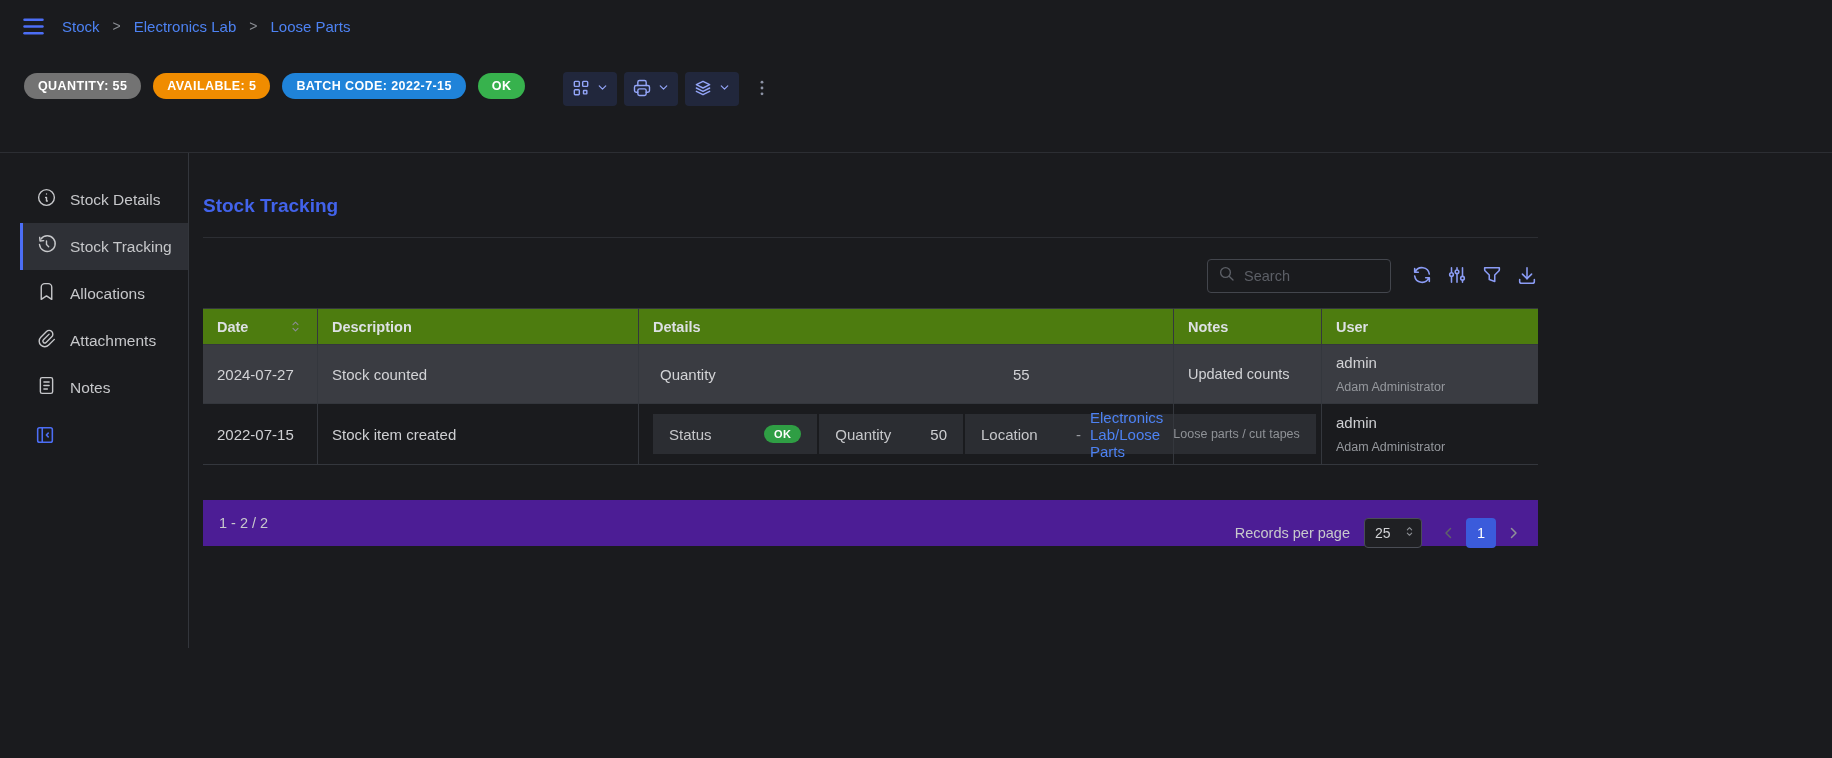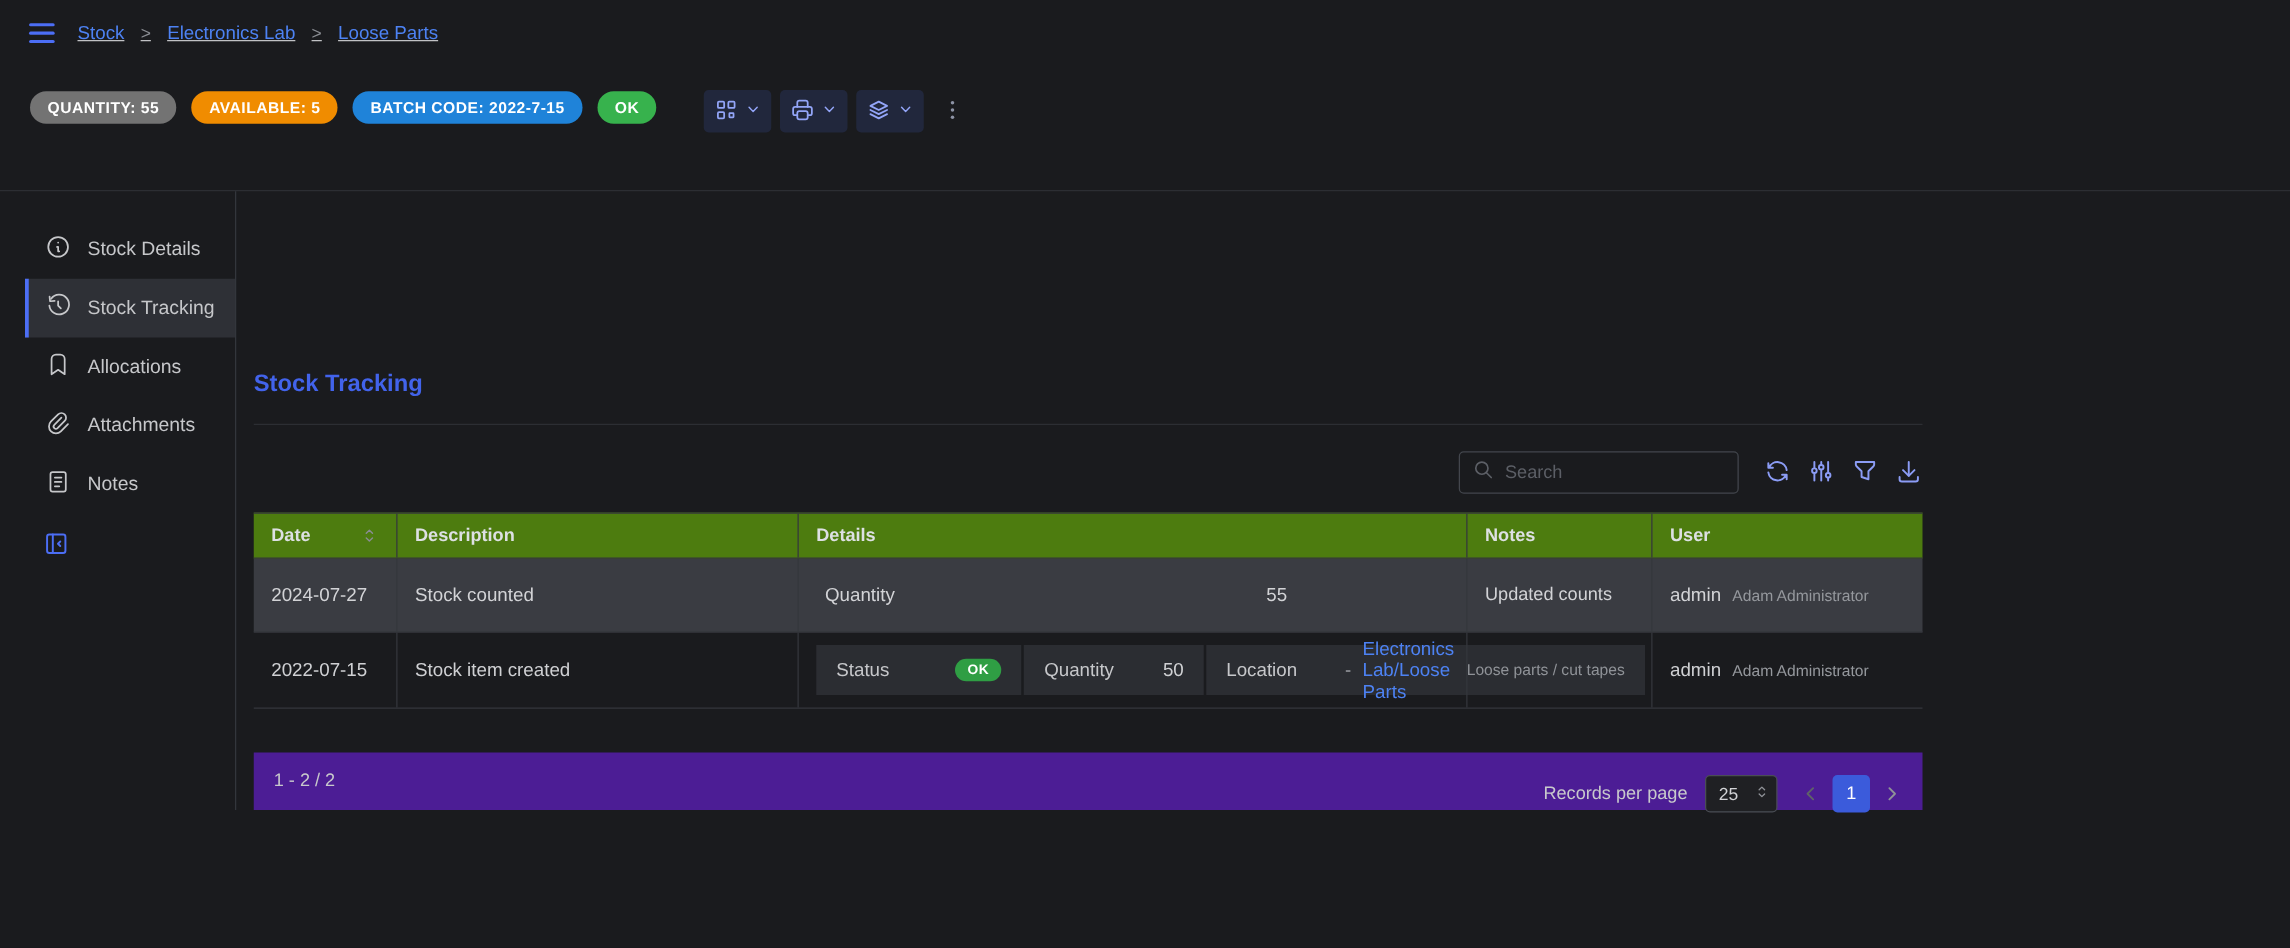--- a/index.html
+++ b/index.html
@@ -3,55 +3,55 @@
 <meta charset="utf-8">
 <style>
   * { margin:0; padding:0; box-sizing:border-box; }
   html,body { background:#1a1b1e; }
   body { font-family:"Liberation Sans","DejaVu Sans",sans-serif; color:#c1c2c5; }
   .app { width:1832px; height:758px; overflow:hidden; position:relative; background:#1a1b1e; }
 
   
   .topbar { height:52px; display:flex; align-items:center; padding:0 20px; gap:15px; }
   .hamburger { background:none; border:none; color:#4c6ef5; cursor:pointer; display:flex; align-items:center; }
-  .breadcrumb { display:flex; gap:13px; font-size:15px;text-decoration:underline; }
+  .breadcrumb { display:flex; gap:13px; font-size:15px; }
   .breadcrumb a { color:#4d82f3; text-decoration:none; cursor:pointer; }
   .breadcrumb .sep { color:#8a8d93; font-size:14px; }
 
   
   .pageheader { display:flex; justify-content:space-between; align-items:flex-start; padding:20px 24px 0 24px; height:100px; }
   .ph-left { display:flex; gap:15px; }
   .thumb { width:44px; height:44px; border-radius:4px; background:#eceef0; display:flex; align-items:center; justify-content:center; cursor:pointer; }
   .chip { width:22px; height:12px; background:#c9a271; border-radius:2px; border-left:4px solid #8d8d93; border-right:4px solid #8d8d93; }
   .titles .title { font-size:19px; font-weight:bold; color:#4263eb; margin-top:5px; }
   .titles .subtitle { font-size:15px; color:#c8cacd; margin-top:16px; }
   .ph-right { display:flex; align-items:flex-start; gap:38px; }
   .badges { display:flex; gap:12px; align-items:center; margin-top:1px; }
   .pill { display:inline-flex; align-items:center; height:26px; padding:0 14px; border-radius:13px; color:#fff; font-size:12.5px; font-weight:bold; letter-spacing:.4px; white-space:nowrap; }
   .actions { display:flex; align-items:center; gap:7px; }
   .split { display:flex; align-items:center; gap:5px; height:34px; padding:0 8px; background:rgba(76,110,245,.14); border:none; border-radius:4px; color:#93a5f8; cursor:pointer; }
   .dots-btn { background:none; border:none; color:#8d93a5; margin-left:6px; cursor:pointer; height:34px; display:flex; align-items:center; }
 
   .hr { border-top:1px solid #2c2e33; }
 
   
-  .body { display:flex; align-items:flex-end; }
+  .body { display:flex; align-items:flex-start; }
   .sidebar { width:189px; border-right:1px solid #33363c; height:495px; padding:23px 0 0 20px; flex:0 0 auto; }
   .side-item { display:flex; align-items:center; gap:13px; height:47px; padding-left:16px; font-size:15.5px; color:#c6c7ca; cursor:pointer; }
   .side-item svg { flex:0 0 auto; }
   .side-item.active { background:#2e3036; border-left:3px solid #4c6ef5; padding-left:13px; }
   .collapse-btn { margin:13px 0 0 14px; background:none; border:none; color:#4c6ef5; cursor:pointer; }
 
   .main { width:1349px; flex:0 0 auto; padding:42px 0 0 14px; }
   .main h2 { font-size:19px; color:#4263eb; font-weight:bold; }
   .hr2 { border-top:1px solid #2c2e33; margin-top:20px; }
 
   
   .toolbar { display:flex; justify-content:flex-end; align-items:center; gap:13px; margin-top:21px; height:34px; }
-  .searchbox { display:flex; align-items:center; gap:8px; width:224px; height:34px; border:1px solid #43464d; border-radius:4px; padding:0 10px; color:#5c5f66; }
+  .searchbox { display:flex; align-items:center; gap:8px; width:184px; height:34px; border:1px solid #43464d; border-radius:4px; padding:0 10px; color:#5c5f66; }
   .searchbox input { flex:1; background:transparent; border:none; outline:none; color:#c1c2c5; font-size:14.5px; font-family:inherit; min-width:0; }
   .searchbox input::placeholder { color:#5c5f66; }
   .tool-icon { background:none; border:none; color:#8b9cf5; cursor:pointer; display:flex; align-items:center; }
   .tool-icon.first { margin-left:7px; }
 
   
   .table { margin-top:15px; }
   .trow { display:grid; grid-template-columns:114px 321px 535px 148px 1fr; }
   .cell { padding:0 14px; display:flex; align-items:center; border-left:1px solid #34373d; min-width:0; }
   .cell:first-child { border-left:none; }
@@ -61,21 +61,21 @@
   .row2 { font-size:15px; color:#cfd0d3; border-bottom:1px solid #34373d; }
   .details-flex { display:flex; width:100%; align-items:center; }
   .details-flex .dkey { flex:0 0 360px; padding-left:7px; }
   .subtable { width:100%; padding:10px 0; display:flex; flex-direction:row; gap:2px; }
   .subrow { background:#2b2d32; height:40px; display:flex; align-items:center; padding:0 16px; }
   .subrow .skey { flex:0 0 95px; color:#c6c7ca; }
   .okbadge { color:#fff; font-size:11px; font-weight:bold; padding:3px 10px; border-radius:10px; letter-spacing:.4px; }
   .link { color:#4d82f3; text-decoration:none; cursor:pointer; }
   .dash { color:#9a9da2; margin-right:9px; }
   .caption { font-size:12.5px; color:#8f9297; margin-left:10px; white-space:nowrap; }
-  .user-inner { display:flex; align-items:baseline; gap:9px; }
+  .user-inner { display:flex; align-items:baseline; gap:9px;flex-direction:column; }
   .username { font-size:15px; }
   .fullname { font-size:12.5px; color:#95989d; }
   .notes-text { font-size:14.5px; color:#d2d3d6; }
 
   
   .tfoot { margin-top:35px; background:#4c1d95; height:46px; display:flex; align-items:center; justify-content:space-between; padding:0 16px; font-size:14.5px; color:#c8c9cc; }
   .foot-right { display:flex; align-items:center; gap:14px;margin-top:19px; }
   .selectbox { display:flex; align-items:center; justify-content:space-between; width:58px; height:30px; border:1px solid #4a4d55; border-radius:4px; padding:0 5px 0 10px; cursor:pointer; font-size:14px; color:#d2d3d6; background:#1f2023; }
   .selectbox svg { color:#8f9297; }
   .pager { display:flex; align-items:center; gap:8px; margin-left:4px; }

